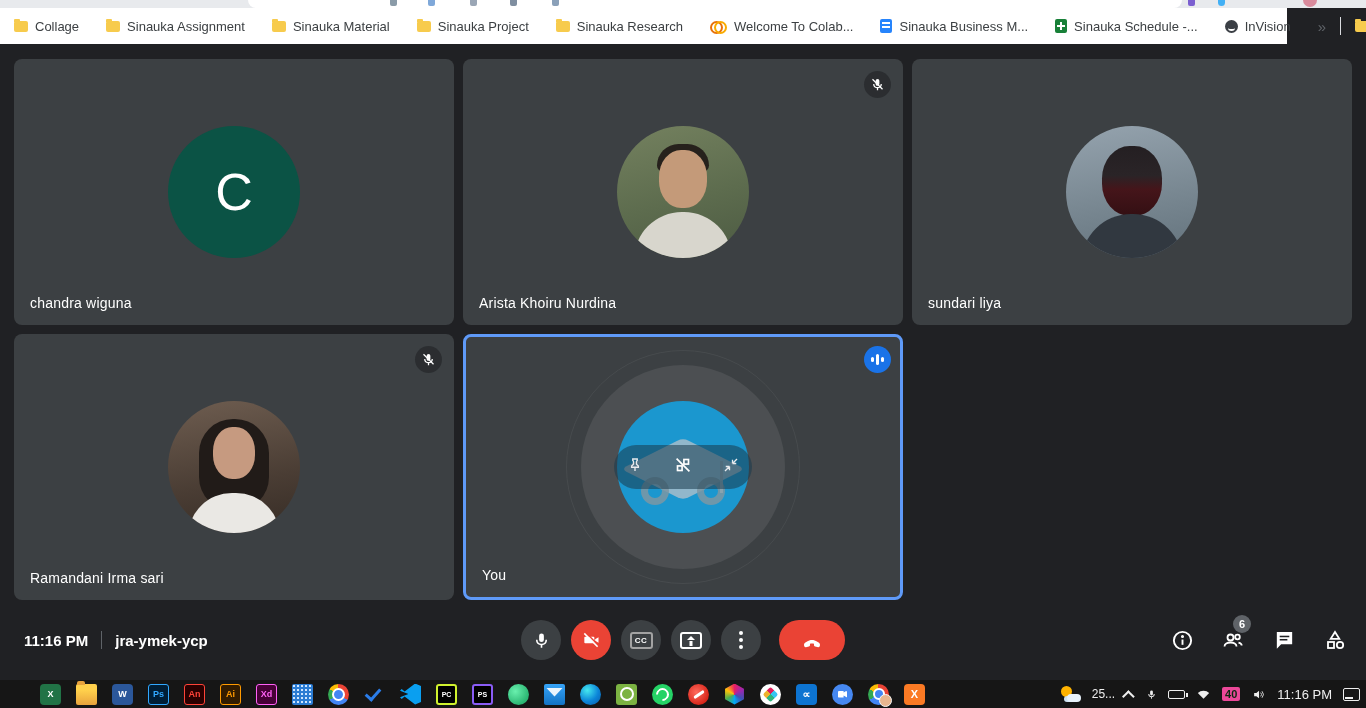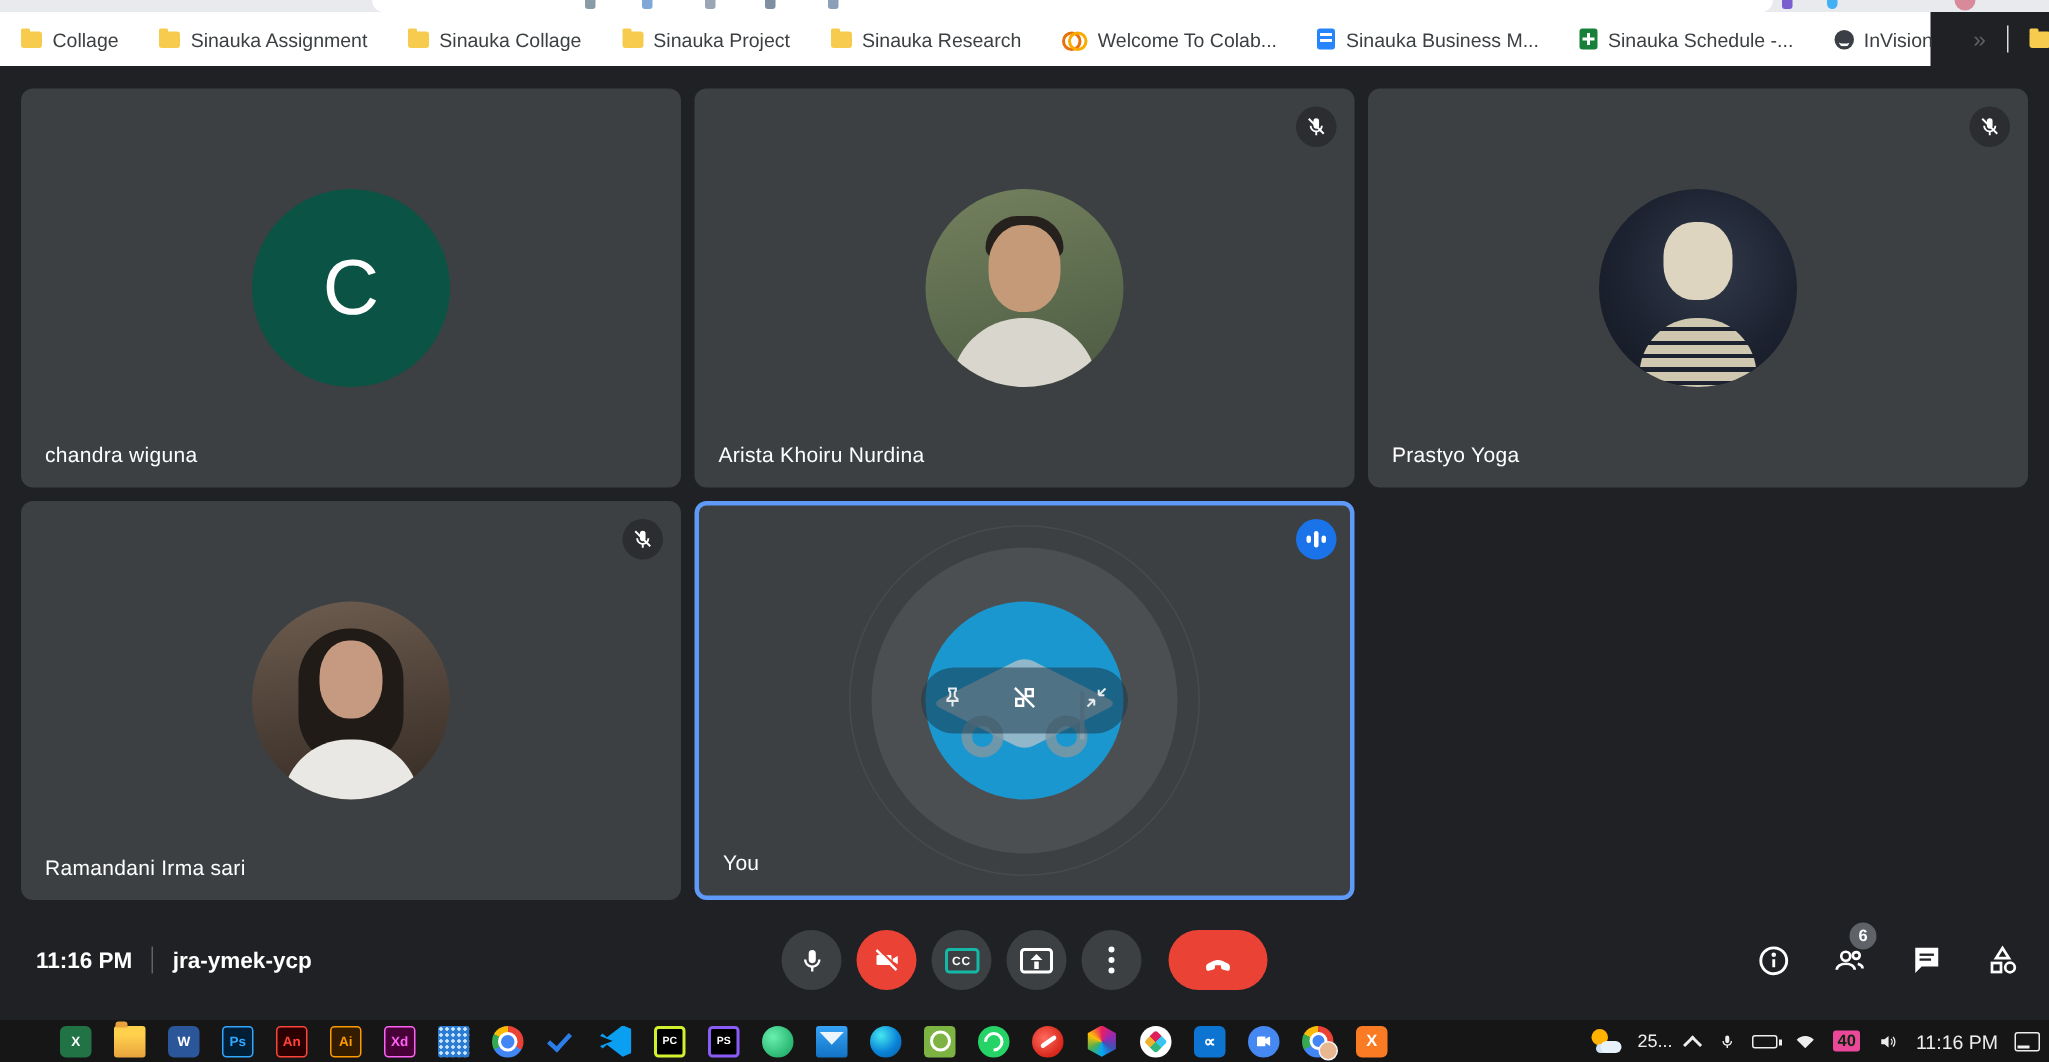--- a/index.html
+++ b/index.html
@@ -95,21 +95,21 @@
   .controlbar { position:absolute; top:600px; left:0; width:1366px; height:80px; background:#202124; }
   .cb-left { position:absolute; left:24px; top:0; height:80px; display:flex; align-items:center;
              color:#fff; font-size:15px; font-weight:700; gap:13px; }
   .cb-sep { width:1px; height:18px; background:#5f6368; }
   .cb-center { position:absolute; left:50%; top:20px; transform:translateX(-50%);
                display:flex; align-items:center; gap:10px; }
   .cbtn { width:40px; height:40px; border-radius:50%; background:#3c4043; border:none; cursor:pointer;
           display:flex; align-items:center; justify-content:center; }
   .cbtn.red { background:#ea4335; }
   .cbtn.end { width:66px; border-radius:20px; margin-left:8px; }
-  .cc-box { width:23px; height:17px; border:2px solid #14b8a6; border-radius:3px; color:#fff;
+  .cc-box { width:23px; height:17px; border:2px solid #a3a3a3; border-radius:3px; color:#fff;
             font-size:8px; font-weight:700; display:flex; align-items:center; justify-content:center; letter-spacing:.5px;text-align:right;}
   .present-box { width:22px; height:17px; border:2px solid #fff; border-radius:3px; position:relative; }
   .present-box::before { content:''; position:absolute; left:50%; top:7px; transform:translateX(-50%);
             width:3px; height:5px; background:#fff; }
   .present-box::after { content:''; position:absolute; left:50%; top:2px; transform:translateX(-50%);
             border:4px solid transparent; border-bottom:4px solid #fff; border-top:none; }
   .dots { display:flex; flex-direction:column; gap:3px; }
   .dots i { width:4px; height:4px; border-radius:50%; background:#fff; }
   .cb-right { position:absolute; right:18px; top:0; height:80px; display:flex; align-items:center; gap:25px; }
   .rbtn { position:relative; width:26px; height:26px; background:none; border:none; cursor:pointer;
@@ -211,21 +211,21 @@
   <div class="bm-item">
     <span class="bm-folder"></span>
     <span>Collage</span>
   </div>
   <div class="bm-item">
     <span class="bm-folder"></span>
     <span>Sinauka Assignment</span>
   </div>
   <div class="bm-item">
     <span class="bm-folder"></span>
-    <span>Sinauka Collage</span>
+    <span>Sinauka Material</span>
   </div>
   <div class="bm-item">
     <span class="bm-folder"></span>
     <span>Sinauka Project</span>
   </div>
   <div class="bm-item">
     <span class="bm-folder"></span>
     <span>Sinauka Research</span>
   </div>
   <div class="bm-item">
@@ -273,35 +273,28 @@
           </svg>
       </div>
       <div class="avatar av-arista">
         <div class="hair"></div>
           <div class="head"></div>
           <div class="body"></div>
       </div>
       <span class="tile-name">Arista Khoiru Nurdina</span>
     </div>
 
-
     <div class="tile">
-      <div class="mute-chip">
-        <svg width="15" height="15" viewBox="0 0 24 24">
-            <path fill="#fff" d="M12 14a3 3 0 0 0 3-3V6a3 3 0 0 0-6 0v5a3 3 0 0 0 3 3z"></path>
-            <path fill="#fff" d="M17 11a5 5 0 0 1-10 0H5a7 7 0 0 0 6 6.9V21h2v-3.1A7 7 0 0 0 19 11h-2z"></path>
-            <line x1="4" y1="3.5" x2="20" y2="19.5" stroke="#fff" stroke-width="2"></line>
-          </svg>
-      </div>
-      <div class="avatar av-prastyo">
+      <div class="avatar av-sundari">
         <div class="head"></div>
           <div class="body"></div>
       </div>
-      <span class="tile-name">Prastyo Yoga</span>
+      <span class="tile-name">sundari liya</span>
     </div>
+
 
     <div class="tile">
       <div class="mute-chip">
         <svg width="15" height="15" viewBox="0 0 24 24">
             <path fill="#fff" d="M12 14a3 3 0 0 0 3-3V6a3 3 0 0 0-6 0v5a3 3 0 0 0 3 3z"></path>
             <path fill="#fff" d="M17 11a5 5 0 0 1-10 0H5a7 7 0 0 0 6 6.9V21h2v-3.1A7 7 0 0 0 19 11h-2z"></path>
             <line x1="4" y1="3.5" x2="20" y2="19.5" stroke="#fff" stroke-width="2"></line>
           </svg>
       </div>
       <div class="avatar av-rama">

